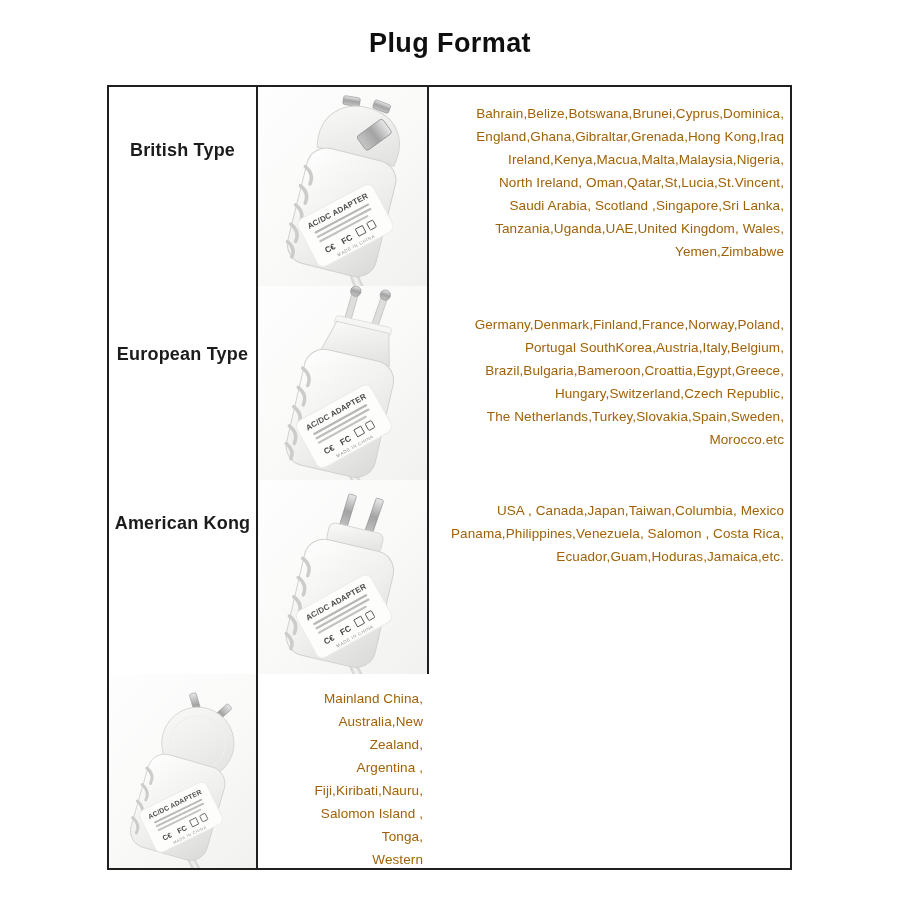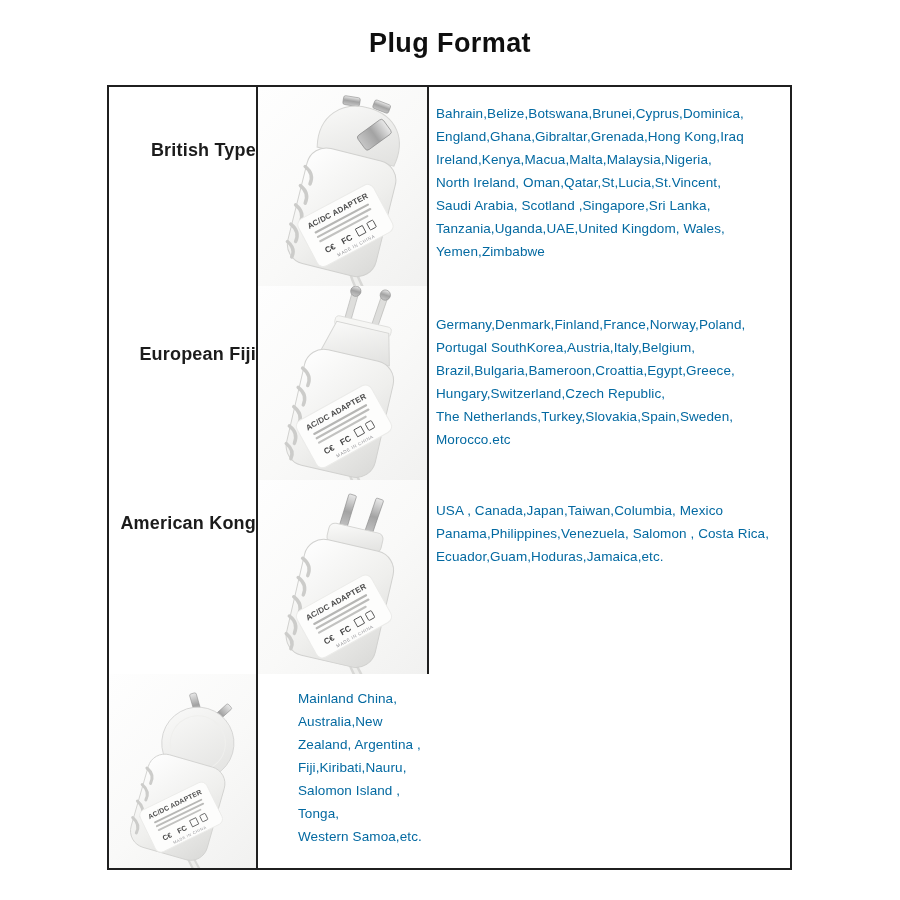--- a/index.html
+++ b/index.html
@@ -7,30 +7,30 @@
   *{box-sizing:border-box;}
   .page{position:relative;width:900px;height:900px;background:#fff;}
   .title{position:absolute;top:28px;left:0;width:100%;text-align:center;margin:0;
     font-size:27px;font-weight:bold;color:#0f0f0f;letter-spacing:.4px;}
   .plug-table{position:absolute;left:107px;top:85px;width:685px;border:2px solid #1f1f1f;background:#fff;}
   .row{display:grid;grid-template-columns:149px 171px 361px;border-bottom:2px solid #1f1f1f;}
   .row:last-child{border-bottom:none;}
   .r1{height:199px;}
   .r2,.r3,.r4{height:194px;}
   .cell{position:relative;overflow:hidden;background:#fff;}
-  .label-cell{border-right:2px solid #1f1f1f;text-align:right;}
+  .label-cell{border-right:2px solid #1f1f1f;text-align:center;}
   .image-cell{border-right:2px solid #1f1f1f;
     background:linear-gradient(135deg,#fefefe 0%,#f9f9f8 55%,#f1f1f0 100%);}
   .type-label{display:inline-block;font-size:18px;font-weight:700;color:#1c1c1c;letter-spacing:.2px;}
   .r1 .type-label{margin-top:53px;}
   .r2 .type-label{margin-top:58px;}
   .r3 .type-label{margin-top:33px;}
   .r4 .type-label{margin-top:22px;}
-  .countries{white-space:pre-wrap;font-size:13.5px;line-height:23px;color:#0369a1;
-    padding-left:7px;padding-right:6px;letter-spacing:.1px;}
+  .countries{white-space:pre-wrap;font-size:13.5px;line-height:23px;color:#a16207;
+    padding-left:19px;padding-right:6px;letter-spacing:.1px;text-align:right;}
   .r1 .countries{padding-top:15px;}
   .r2 .countries{padding-top:27px;}
   .r3 .countries{padding-top:19px;}
   .r4 .countries{padding-top:13px;margin-left:33px;}
   svg.adapter{display:block;width:100%;height:100%;}
   .rib{stroke:#ccccca;stroke-width:3.5;fill:none;stroke-linecap:round;}
   .st-title{font-size:8px;font-weight:bold;fill:#4c4c4c;letter-spacing:.2px;}
   .st-mark{font-size:8.5px;font-weight:bold;fill:#454545;}
   .st-made{font-size:4.6px;fill:#96969a;letter-spacing:.6px;}
 </style>
@@ -109,21 +109,21 @@
 Ireland,Kenya,Macua,Malta,Malaysia,Nigeria,
 North Ireland, Oman,Qatar,St,Lucia,St.Vincent,
 Saudi Arabia, Scotland ,Singapore,Sri Lanka,
 Tanzania,Uganda,UAE,United Kingdom, Wales,
 Yemen,Zimbabwe</div>
       </div>
     </div>
 
     <div class="row r2">
       <div class="cell label-cell r2">
-        <span class="type-label">European Fiji</span>
+        <span class="type-label">European Type</span>
       </div>
       <div class="cell image-cell">
         <svg class="adapter" viewBox="0 0 171 194" preserveAspectRatio="xMidYMid meet">
           <g transform="translate(86,114) rotate(13)">
             <path d="M26,70 C40,92 56,96 64,110" stroke="#d8d8d6" stroke-width="9" fill="none" stroke-linecap="round"></path>
             <path d="M26,70 C40,92 56,96 64,110" stroke="#eeeeec" stroke-width="4" fill="none" stroke-linecap="round"></path>
             <g>
               <g transform="rotate(3 -13 -96)">
                 <rect x="-16" y="-110" width="6.5" height="33" rx="3" fill="#dededc" stroke="#bcbcba" stroke-width="0.7"></rect>
                 <circle cx="-12.8" cy="-110" r="5.2" fill="url(#gMetal)" stroke="#8e8e8e" stroke-width="0.6"></circle>

